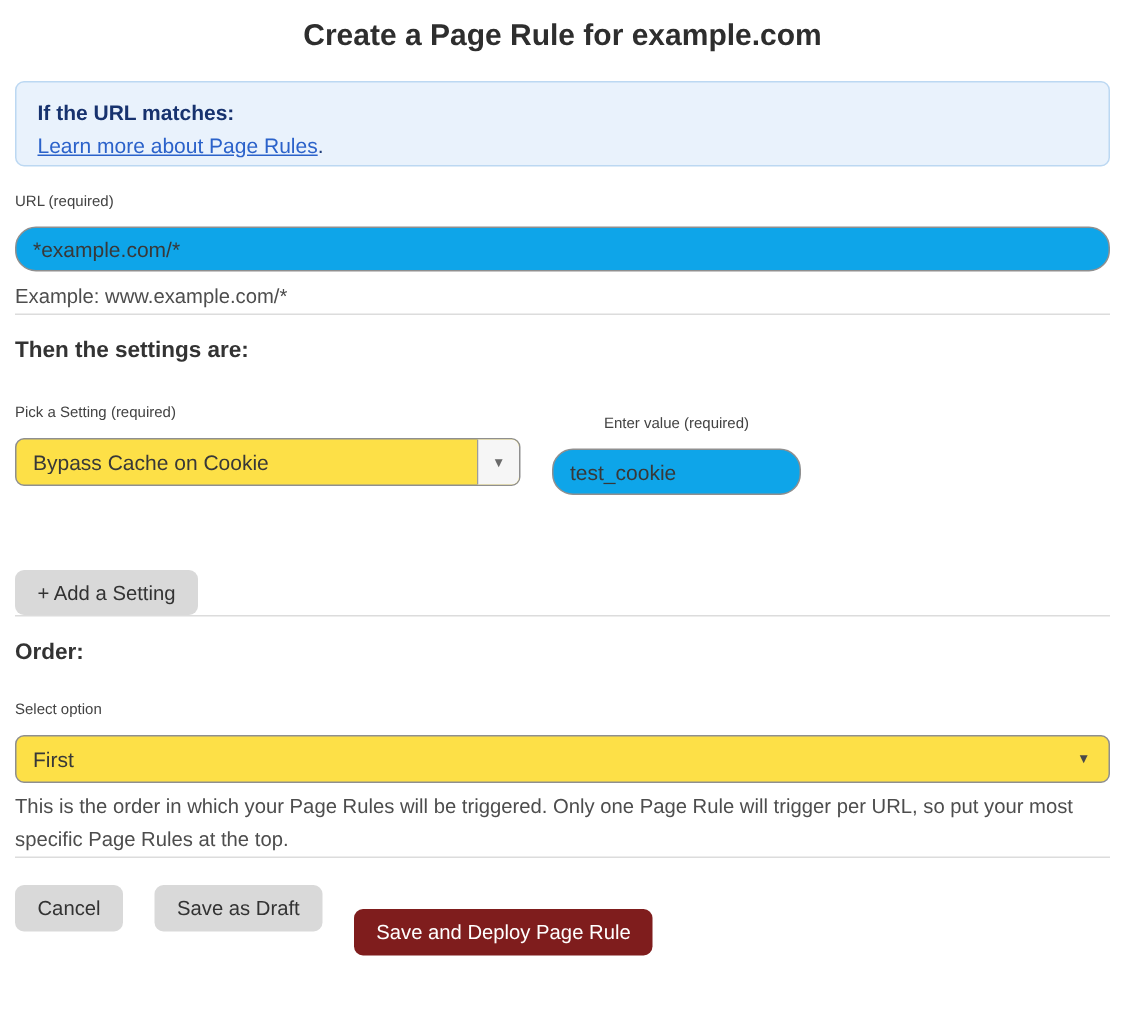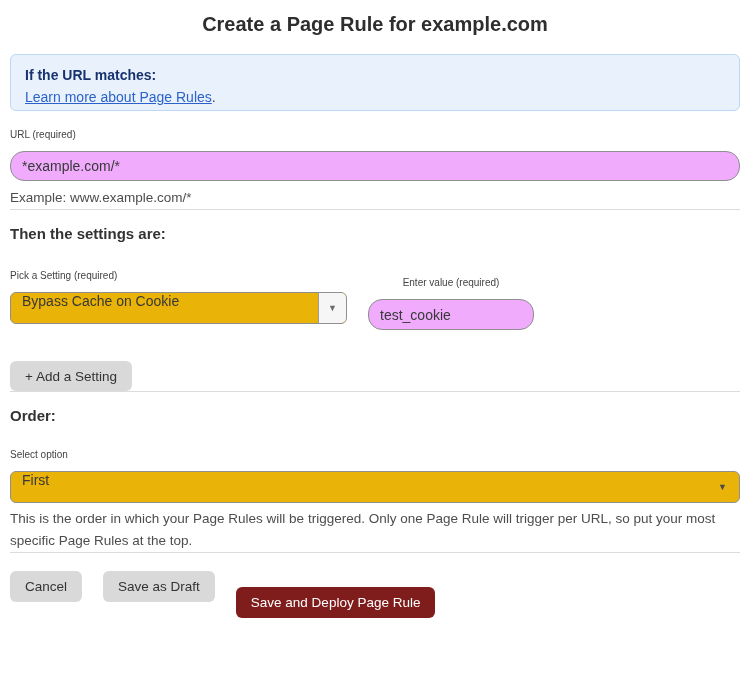--- a/index.html
+++ b/index.html
@@ -41,21 +41,21 @@
     font-size: 10px;
     line-height: 17px;
     color: #434343;
   }
   .url-section label.field-label { margin-top: 15px; margin-bottom: 8px; }
   .text-input {
     display: block;
     font-family: "Liberation Sans", sans-serif;
     font-size: 14px;
     color: #383838;
-    background: #f0abfc;
+    background: #0ea5e9;
     border: 1px solid #8f8f8f;
     border-radius: 14px;
     height: 30px;
     padding: 0 11px;
     width: 100%;
     outline: none;
   }
   .helper-text {
     font-size: 13.5px;
     line-height: 22px;
@@ -76,22 +76,23 @@
     line-height: 18px;
     font-weight: 700;
     color: #333333;
   }
   .settings-row { display: flex; margin-top: 24px; }
   .setting-col { width: 337px; }
   .setting-col label.field-label { margin-bottom: 8px; }
   .select-box {
     position: relative;
     display: flex;
+    align-items: center;
     height: 32px;
-    background: #eab308;
+    background: #fde047;
     border: 1px solid #8f8f8f;
     border-radius: 6px;
     cursor: pointer;
   }
   .select-value {
     flex: 1;
     padding-left: 11px;
     font-size: 14px;
     color: #383838;
     white-space: nowrap;
@@ -116,21 +117,21 @@
     font-size: 13.5px;
     height: 30px;
     padding: 0 15px;
     border: none;
     border-radius: 6px;
     cursor: pointer;
     white-space: nowrap;
   }
   .btn-gray { background: #d9d9d9; color: #333333; }
   .btn-blue { background: #7f1d1d; color: #ffffff; margin-top: 16px; }
-  .add-setting-btn { margin-top: 31px; }
+  .add-setting-btn { margin-top: 50px; }
   .order-section label.field-label { margin-top: 21px; margin-bottom: 8px; }
   .order-select .order-arrow {
     position: absolute;
     right: 12px;
     top: 50%;
     transform: translateY(-50%);
     font-size: 9px;
     color: #4a4a4a;
     line-height: 1;
   }

